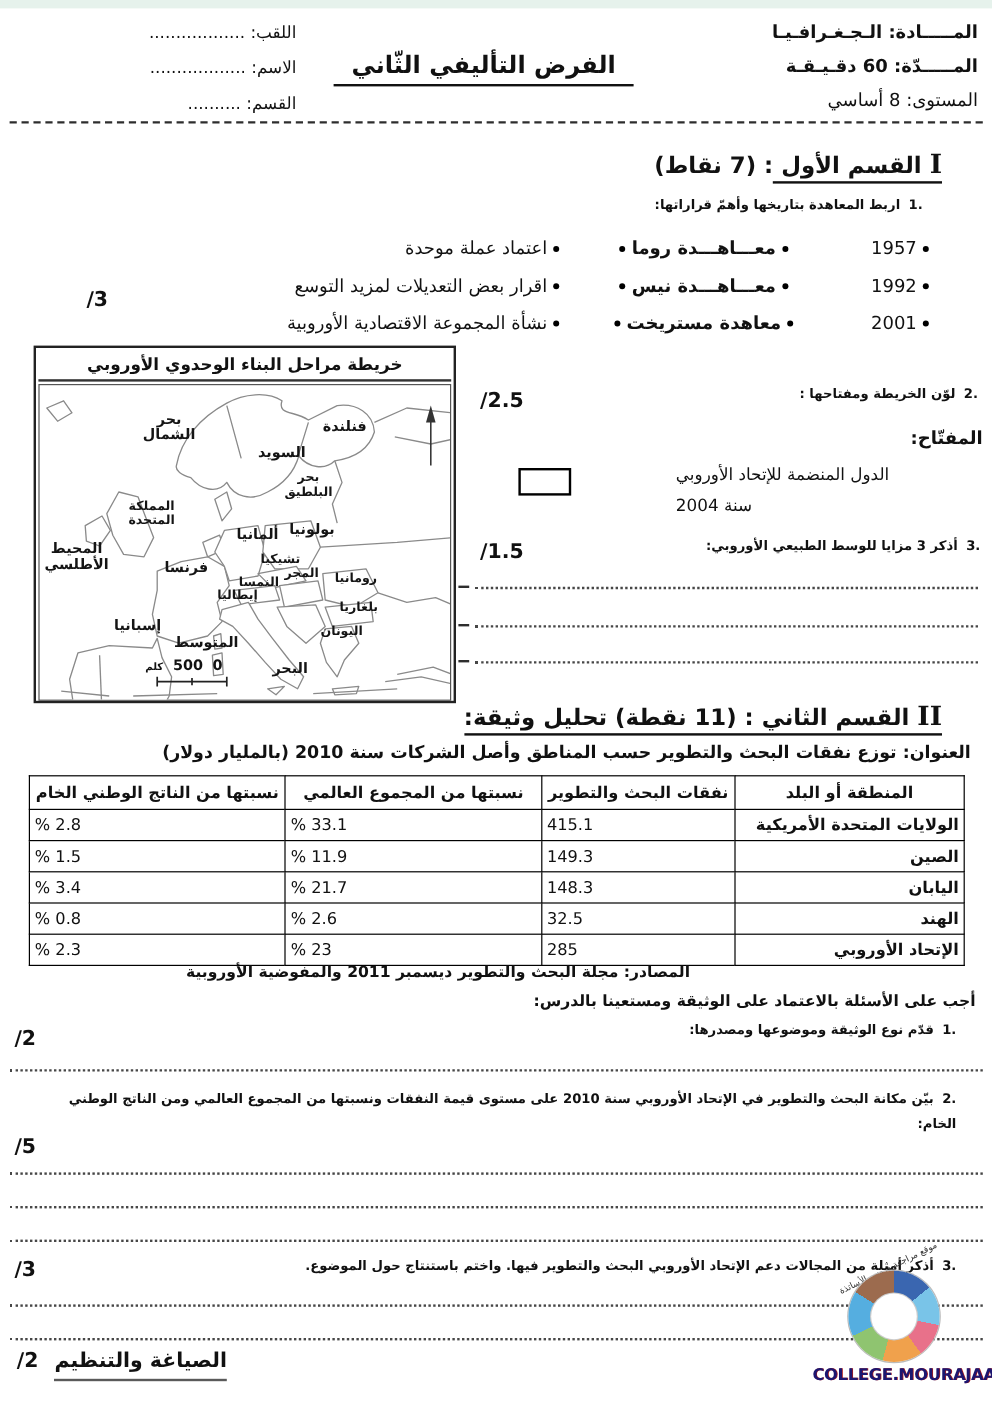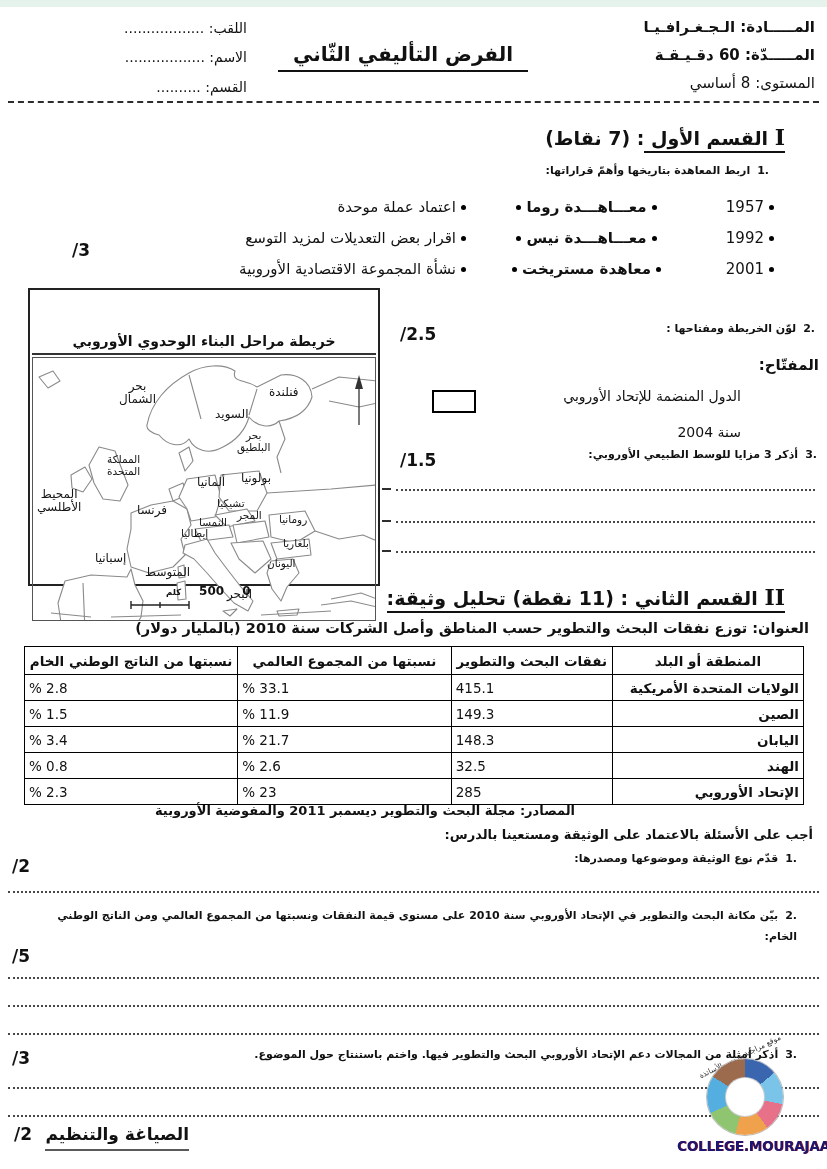--- a/index.html
+++ b/index.html
@@ -26,34 +26,34 @@
 
   
   .match-row{position:absolute;right:0;left:0;height:26px;font-size:15px;}
   .m-year{position:absolute;right:48px;direction:ltr;unicode-bidi:isolate;}
   .m-treaty{position:absolute;right:128px;width:225px;text-align:center;font-weight:bold;}
   .m-decision{position:absolute;right:356px;width:330px;text-align:right;}
   .b{display:inline-block;width:5px;height:5px;border-radius:50%;background:#000;margin:0 5px;vertical-align:middle;}
 
   
   .mapbox{position:absolute;top:288px;left:28px;width:352px;height:298px;border:2px solid #222;background:#fff;padding:2px;box-sizing:border-box;}
-  .map-title{height:24px;line-height:24px;text-align:center;font-weight:bold;font-size:14px;border-bottom:2px solid #333;margin-top:37px;}
+  .map-title{height:24px;line-height:24px;text-align:center;font-weight:bold;font-size:14px;border-bottom:2px solid #333;}
   .map-canvas{position:relative;width:344px;height:264px;margin-top:2px;border:1px solid #555;box-sizing:border-box;overflow:hidden;}
   .map-canvas svg{position:absolute;top:0;left:0;}
-  .lbl{position:absolute;font-weight:normal;font-size:12px;line-height:1.12;white-space:pre-line;text-align:center;color:#141414;}
+  .lbl{position:absolute;font-weight:bold;font-size:12px;line-height:1.12;white-space:pre-line;text-align:center;color:#141414;}
   .lbl.sm{font-size:10.5px;}
-  .map-scale{position:absolute;left:88px;top:226px;direction:ltr;font-weight:bold;font-size:12px;display:flex;gap:18px;align-items:baseline;margin-left:45px;}
+  .map-scale{position:absolute;left:88px;top:226px;direction:ltr;font-weight:bold;font-size:12px;display:flex;gap:8px;align-items:baseline;}
   .map-scale .unit{font-size:8.5px;font-weight:bold;}
 
   
   .rcol{position:absolute;top:322px;left:390px;right:8px;height:256px;}
   .rc-q2{position:absolute;top:0;right:4px;}
   .rc-key-label{position:absolute;top:34px;right:0;font-weight:bold;font-size:15px;}
   .rc-key-text{position:absolute;top:66px;right:78px;font-size:14px;text-align:right;}
-  .rc-key-text .l2{display:block;text-align:right;margin-top:20px;}
+  .rc-key-text .l2{display:block;text-align:left;margin-top:10px;}
   .rc-key-rect{position:absolute;top:68px;left:42px;width:40px;height:19px;border:2px solid #000;background:#fff;}
   .rc-q3{position:absolute;top:126px;right:2px;}
 
   .ansline{position:absolute;height:3px;border-bottom:2px dotted #474747;}
   .ansline .dash{position:absolute;left:-14px;bottom:-1px;width:9px;height:2.5px;background:#2e2e2e;}
 
   
   .doc-title{position:absolute;top:620px;right:18px;font-weight:bold;font-size:14.5px;}
   table.rd{position:absolute;top:646px;left:24px;width:780px;border-collapse:collapse;font-size:13.5px;}
   table.rd th,table.rd td{border:1.6px solid #000;padding:0 4px;height:25px;}

